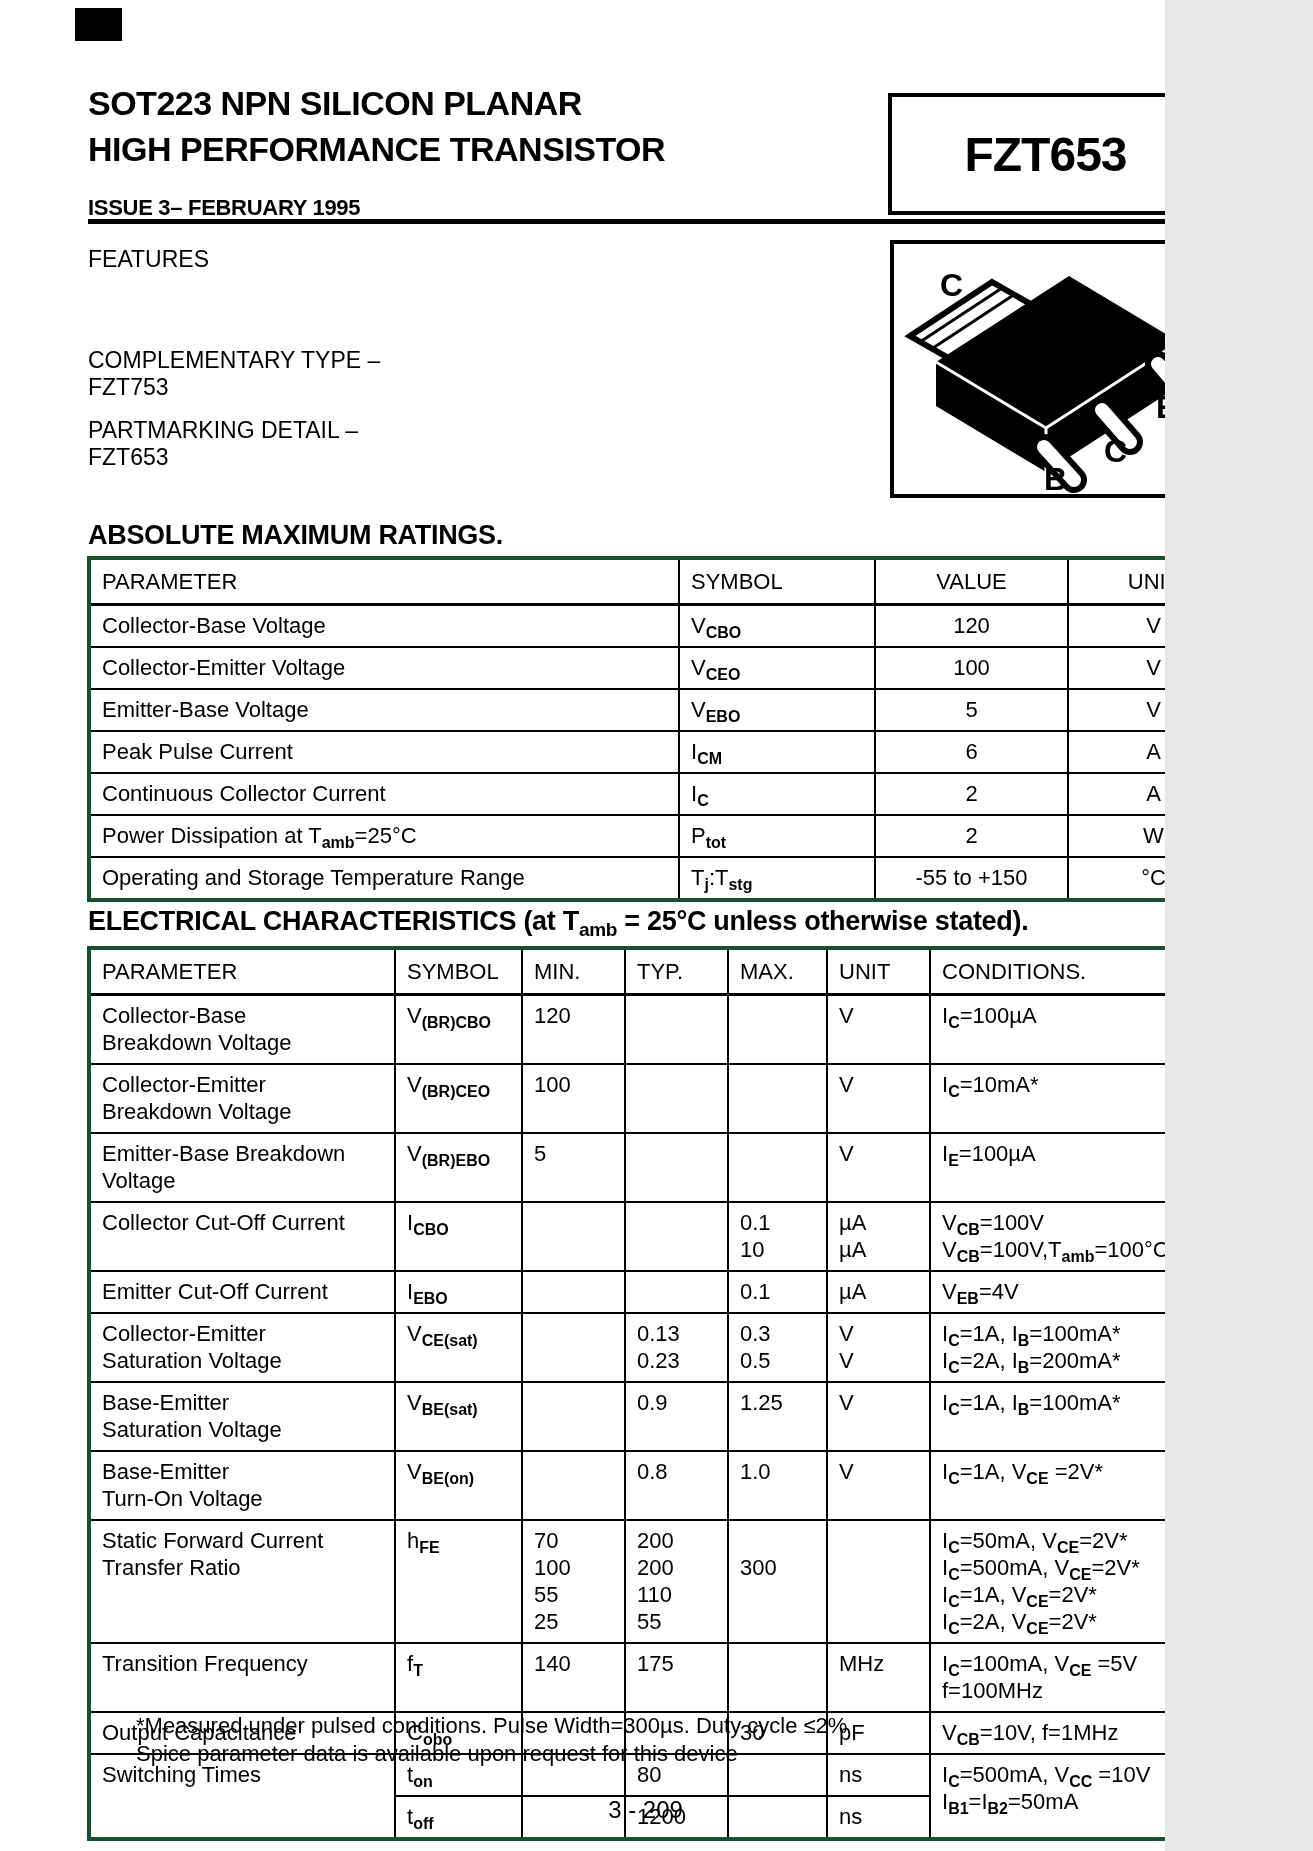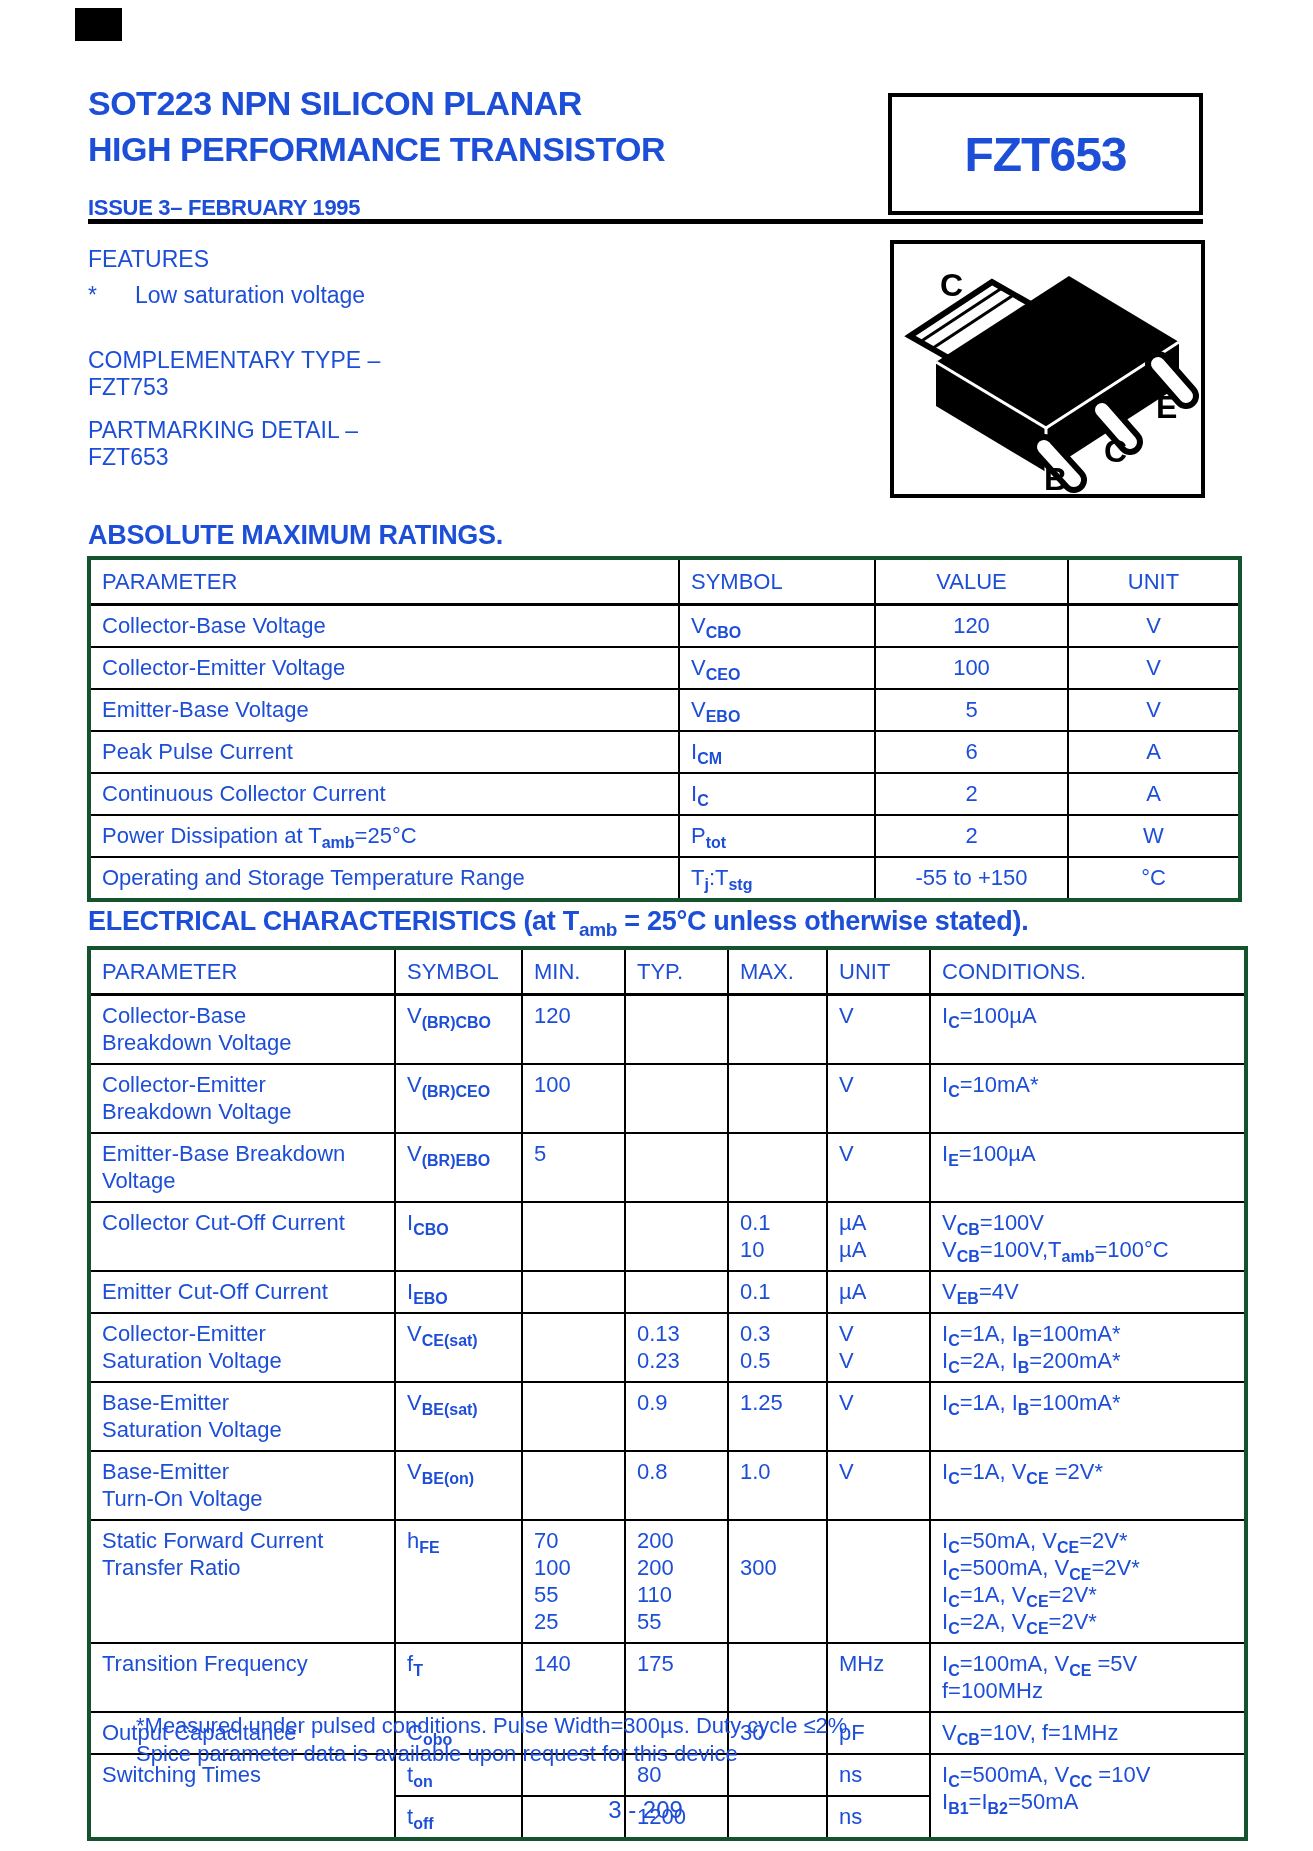--- a/index.html
+++ b/index.html
@@ -1,21 +1,21 @@
 <!DOCTYPE html>
 <html><head>
 <meta charset="utf-8">
 <style>
   html,body{margin:0;padding:0;background:#e8e8e8;}
   .page{
     position:relative;
-    width:1313px;height:1851px;
+    width:1165px;height:1851px;
     background:#ffffff;
     font-family:"Liberation Sans","DejaVu Sans",sans-serif;
-    color:#1d4ed8;
+    color:#000000;
     overflow:hidden;
   }
   .abs{position:absolute;}
   .corner-mark{left:75px;top:8px;width:47px;height:33px;background:#000;}
   .title-block{left:88px;top:80px;width:760px;font-size:34px;font-weight:bold;line-height:46px;letter-spacing:-0.5px;}
   .issue{left:88px;top:182px;font-size:22px;font-weight:bold;letter-spacing:-0.3px;margin-top:13px;}
   .head-rule{left:88px;top:219px;width:1115px;height:5px;background:#000;}
   .part-box{
     left:888px;top:93px;width:307px;height:114px;border:4px solid #000;
     display:flex;align-items:center;justify-content:center;
@@ -114,23 +114,20 @@
       </g>
 
       <text class="pkg-label" x="46" y="52">C</text>
       <text class="pkg-label" x="262" y="174">E</text>
       <text class="pkg-label" x="210" y="218">C</text>
       <text class="pkg-label" x="150" y="246">B</text>
     </svg>
   </div>
 
   <div class="abs features-heading">FEATURES</div>
-  <div class="abs feature-item">
-    <span class="star">*</span><span>Low saturation voltage</span>
-  </div>
 
   <div class="abs kv-row comp-row">
     <span class="kv-label">COMPLEMENTARY TYPE –</span>
     <span>FZT753</span>
   </div>
   <div class="abs kv-row part-row">
     <span class="kv-label">PARTMARKING DETAIL –</span>
     <span>FZT653</span>
   </div>
 

